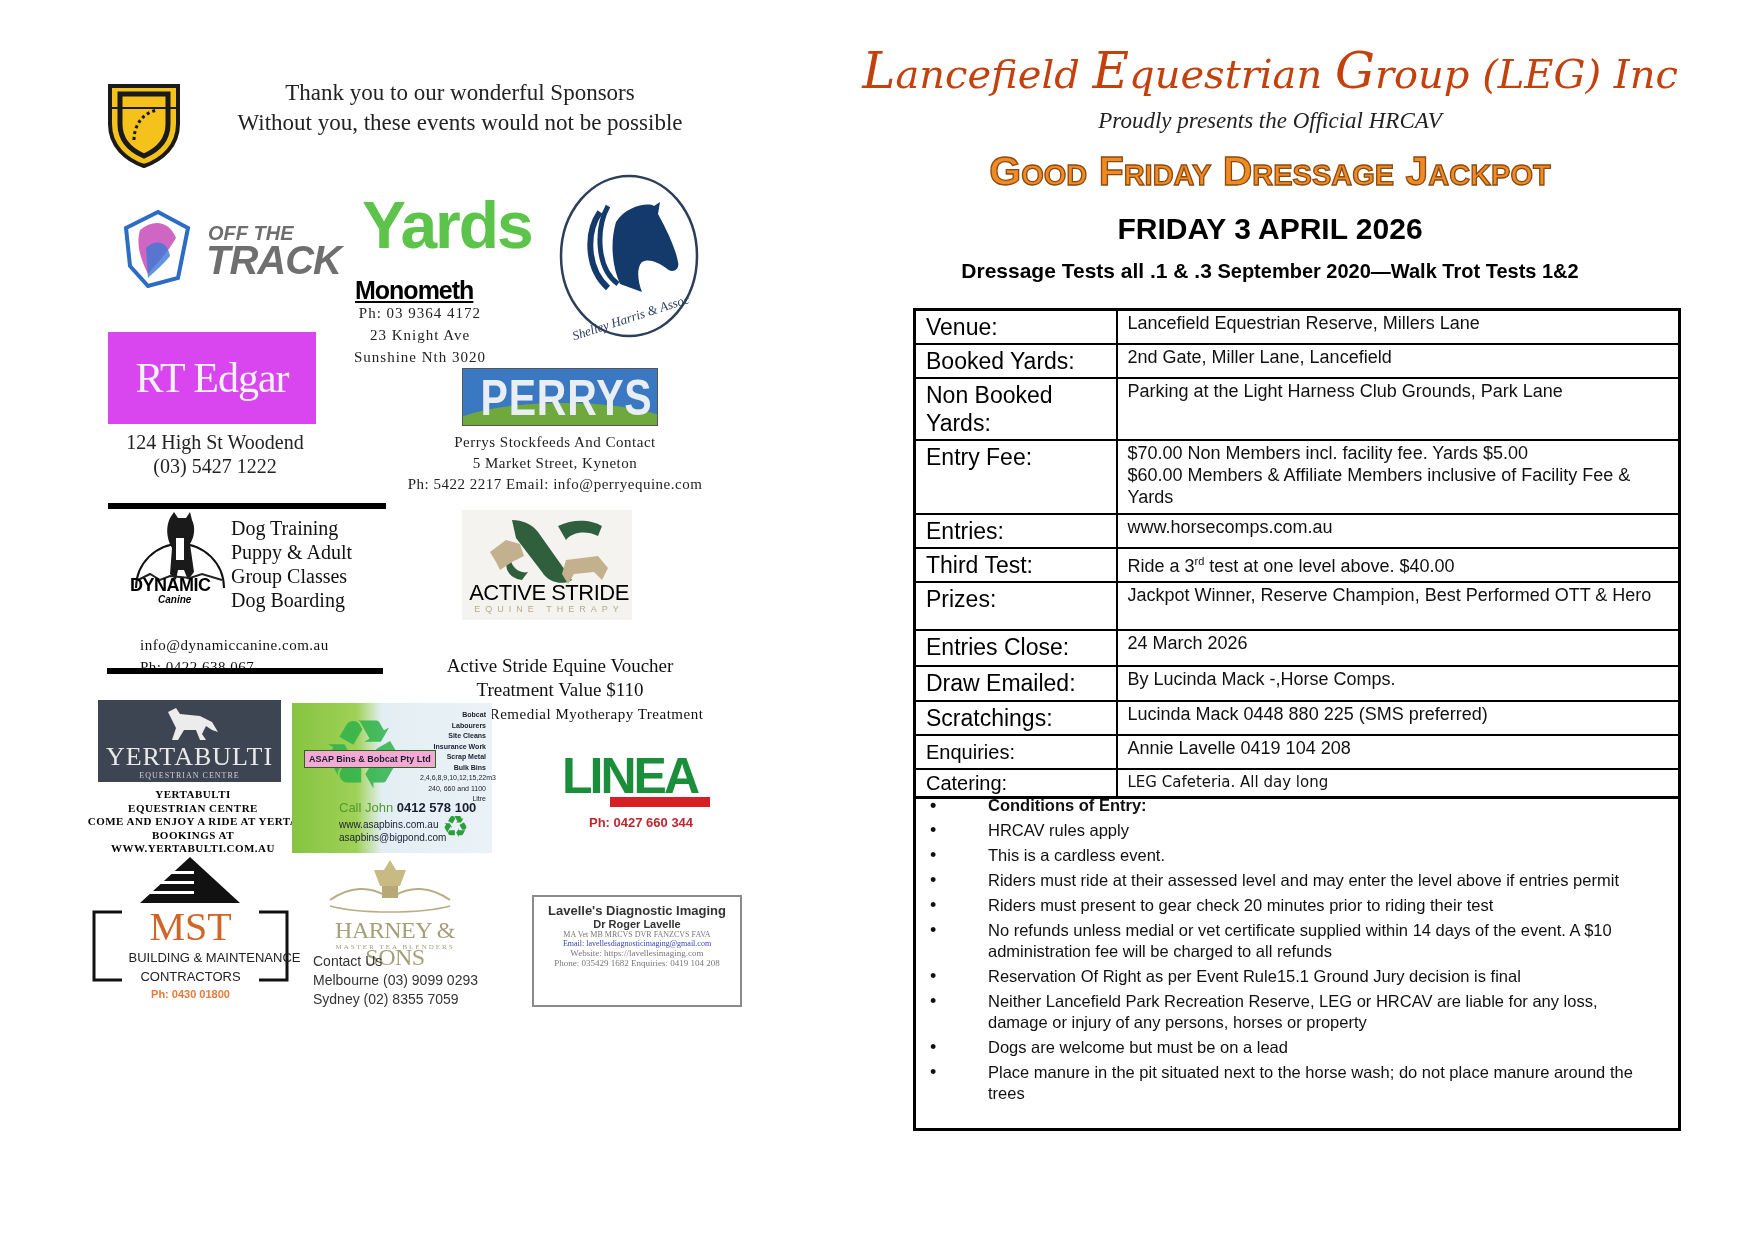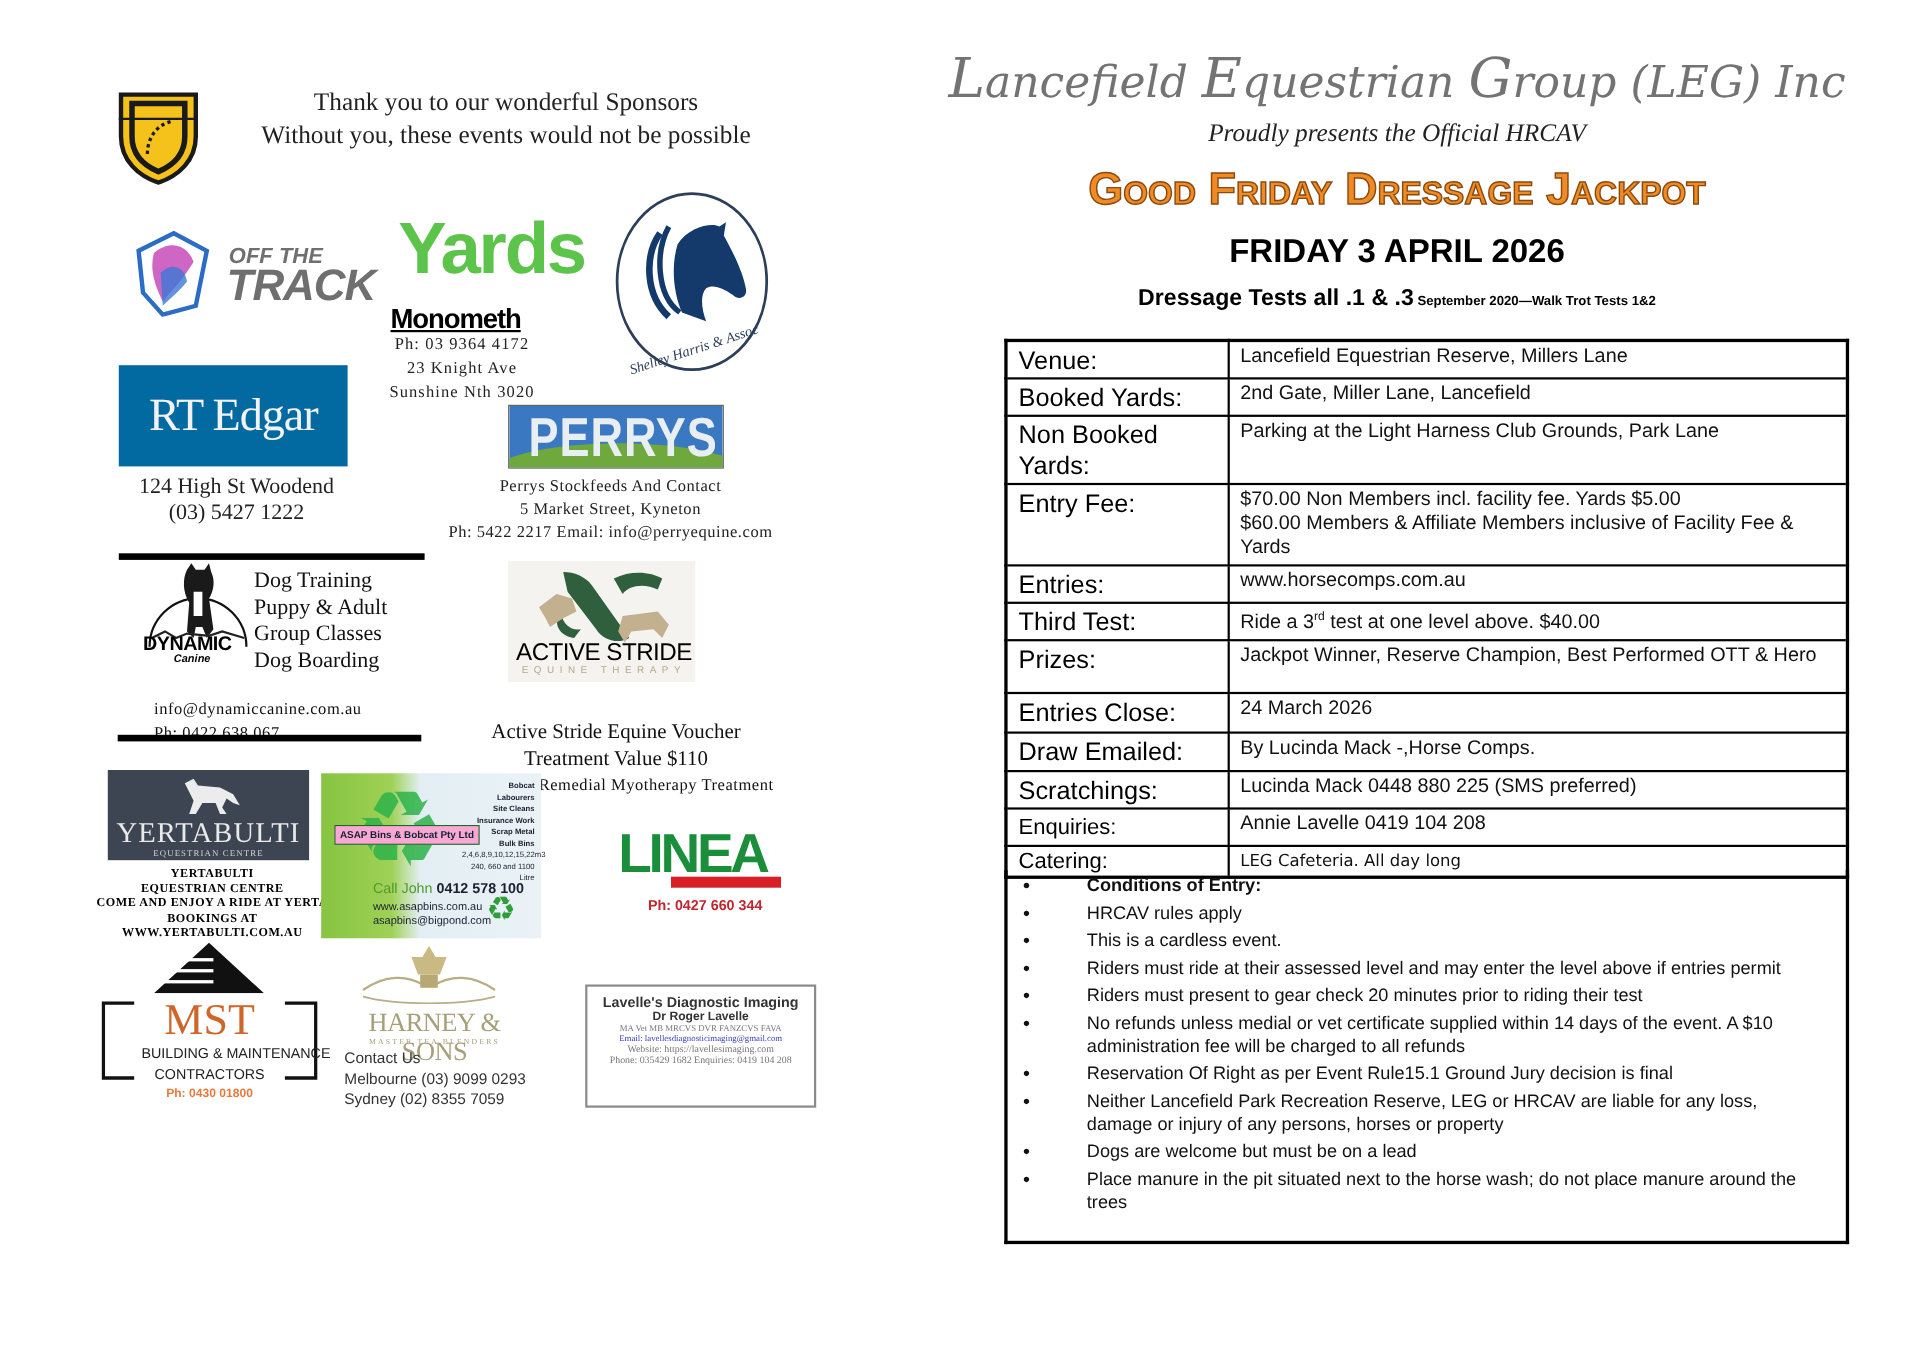--- a/index.html
+++ b/index.html
@@ -16,21 +16,21 @@
   #ott-logo { left: 118px; top: 208px; width: 220px; height: 80px; }
   #ott-text1 { left: 208px; top: 222px; font-size: 20px; font-weight: bold; font-style: italic; color: #6f6f6f; letter-spacing: 0px; }
   #ott-text2 { left: 206px; top: 238px; font-size: 40px; font-weight: bold; font-style: italic; color: #6f6f6f; letter-spacing: -1px; }
 
   #hero-logo { left: 362px; top: 190px; font-size: 66px; font-weight: bold; color: #5cc44a; letter-spacing: -2px; line-height: 70px; }
   #monometh { left: 355px; top: 276px; font-size: 25px; font-weight: bold; text-decoration: underline; letter-spacing: -1px; }
   #monometh-lines { left: 345px; top: 302px; width: 150px; font-size: 15px; line-height: 22px; color: #222; letter-spacing: 1px; }
 
   #shelley-logo { left: 556px; top: 172px; width: 146px; height: 168px; }
 
-  #rtedgar-box { left: 108px; top: 332px; width: 208px; height: 92px; background: #0369a1; color: #f2f2f2; font-size: 42px; display:flex; align-items:center; justify-content:center; letter-spacing: -1px; }
+  #rtedgar-box { left: 108px; top: 332px; width: 208px; height: 92px; background: #d946ef; color: #f2f2f2; font-size: 42px; display:flex; align-items:center; justify-content:center; letter-spacing: -1px; }
   #rtedgar-lines { left: 100px; top: 430px; width: 230px; font-size: 20px; line-height: 24px; color: #222; }
 
   #perrys-box { left: 462px; top: 368px; width: 196px; height: 58px; overflow: hidden; border: 1px solid #555; }
   #perrys-box .sky { position:absolute; left:0; top:0; width:100%; height:100%; background: #3a78c2; }
   #perrys-box .hill { position:absolute; left:-20px; top:34px; width:240px; height:60px; border-radius: 50% 50% 0 0; background:#6fa83c; }
   #perrys-box .word { position:absolute; left:0; top:0; width:100%; text-align:center; font-size:50px; font-weight:bold; color:#e9eef2; line-height:58px; letter-spacing: 1px; transform: scaleX(0.82); }
   #perrys-lines { left: 385px; top: 432px; width: 340px; font-size: 15px; line-height: 21px; color: #222; letter-spacing: 0.5px; }
 
   .thick-rule { height: 6px; background: #000; }
   #rule1 { left: 108px; top: 503px; width: 278px; }
@@ -78,27 +78,27 @@
   #harney-contact { left: 313px; top: 952px; font-size: 14px; line-height: 19px; color: #333; }
 
   #lavelle-card { left: 532px; top: 895px; width: 210px; height: 112px; border: 2px solid #8a8a8a; padding: 6px 4px; text-align:center; }
   #lavelle-card .t1 { font-size: 13px; font-weight: bold; color: #333; }
   #lavelle-card .t2 { font-size: 11px; font-weight: bold; color: #333; }
   #lavelle-card .t3 { font-size: 8px; color: #777; }
   #lavelle-card .t4 { font-size: 8px; color: #3a3fb5; }
   #lavelle-card .t5 { font-size: 9px; color: #777; }
 
   
-  #org-title { left: 860px; top: 42px; width: 820px; text-align:center; font-family: "DejaVu Serif", serif; font-style: italic; font-size: 40px; color: #737373; }
+  #org-title { left: 860px; top: 42px; width: 820px; text-align:center; font-family: "DejaVu Serif", serif; font-style: italic; font-size: 40px; color: #c2410c; }
   #org-title .cap { font-size: 50px; }
   #presents { left: 860px; top: 108px; width: 820px; text-align:center; font-family: "Liberation Serif", serif; font-style: italic; font-size: 23px; color: #222; }
   #event-title { left: 860px; top: 148px; width: 820px; text-align:center; font-size: 41px; font-weight: bold; color: #f08a24; letter-spacing: 0px; -webkit-text-stroke: 1.3px #8a4a10; font-variant: small-caps; }
   #event-date { left: 860px; top: 212px; width: 820px; text-align:center; font-size: 30px; font-weight: bold; color: #000; }
   #tests-line { left: 860px; top: 259px; width: 820px; text-align:center; font-size: 21px; font-weight: bold; }
-  #tests-line .sm { font-size: 12px; }
+  #tests-line .sm { font-size: 20px; }
 
   #info-table { left: 913px; top: 308px; width: 768px; border-collapse: collapse; border: 3px solid #000; }
   #info-table td { border: 2px solid #000; vertical-align: top; }
   #info-table td.k { width: 202px; font-size: 23px; padding: 2px 10px; line-height: 28px; }
   #info-table td.v { font-size: 18px; padding: 1px 10px 3px; line-height: 22px; color: #111; }
   #info-table td.k.small { font-size: 20px; }
   #info-table td.v.calibri { font-size: 17px; }
 
   #conditions { left: 913px; top: 791px; width: 768px; height: 340px; border: 3px solid #000; border-top: none; padding: 4px 20px 0 10px; }
   #conditions li { list-style: none; position: relative; padding-left: 62px; font-size: 16.5px; line-height: 21px; margin-bottom: 4px; color: #111; }

